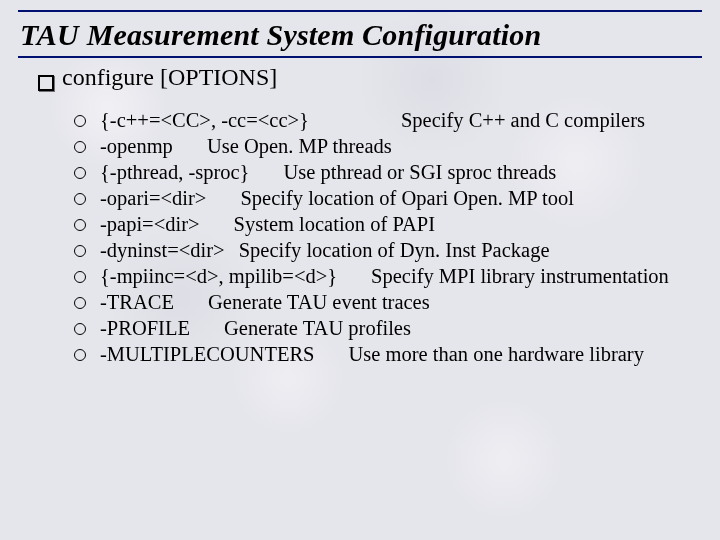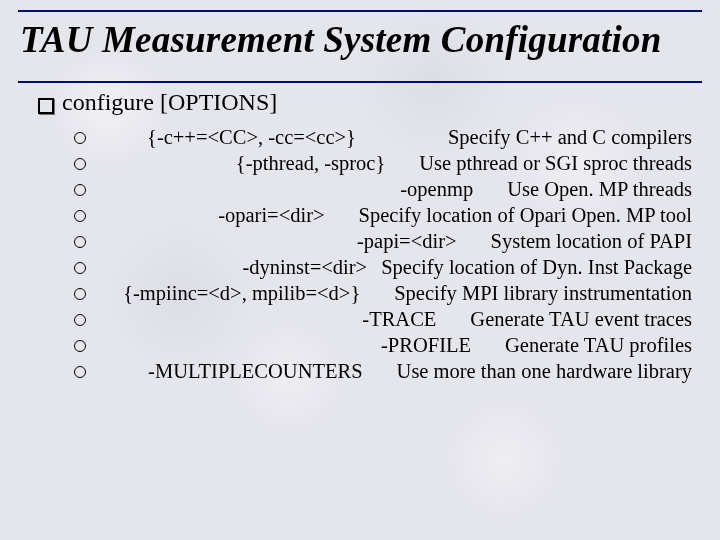--- a/index.html
+++ b/index.html
@@ -16,36 +16,36 @@
         radial-gradient(circle at 70% 85%, rgba(255,255,255,0.35) 0%, rgba(255,255,255,0) 9%),
         radial-gradient(circle at 60% 15%, rgba(120,120,140,0.07) 0%, rgba(0,0,0,0) 12%),
         radial-gradient(circle at 25% 55%, rgba(120,120,140,0.07) 0%, rgba(0,0,0,0) 12%);
       color: #000;
       overflow: hidden;
     }
     .title-wrap {
       padding: 10px 18px 2px 18px;
     }
     .title {
-      font-size: 37px;
+      font-size: 30px;
       font-style: italic;
       font-weight: bold;
       letter-spacing: 0.2px;
       border-top: 2px solid #001070;
       border-bottom: 2px solid #001070;
-      padding: 6px 2px 20px 2px;
+      padding: 6px 2px 4px 2px;
     }
     .content {
       padding: 4px 28px 0 38px;
     }
     .top {
       display: flex;
-      align-items: center;
+      align-items: flex-end;
       gap: 8px;
-      margin-bottom: 8px;
+      margin-bottom: 16px;
     }
     .sq-bullet {
       width: 12px;
       height: 12px;
       border: 2px solid #000;
       box-shadow: 1px 1px 0 rgba(0,0,0,0.5);
       margin-top: 7px;
       flex: none;
     }
     .configure-line {
@@ -54,21 +54,20 @@
     ul.opts {
       list-style: none;
       padding: 0 0 0 36px;
       margin: 0;
     }
     ul.opts li {
       font-size: 20.5px;
       line-height: 1.27;
       display: flex;
       align-items: flex-start;
-      text-align: right;
     }
     ul.opts li .circ {
       width: 10px;
       height: 10px;
       border: 1.5px solid #000;
       border-radius: 50%;
       margin-top: 8px;
       margin-right: 14px;
       flex: none;
     }
@@ -89,25 +88,25 @@
     <span class="sq-bullet"></span>
     <span class="configure-line">configure [OPTIONS]</span>
   </div>
   <ul class="opts">
       <li>
         <span class="circ"></span>
         <span class="text"><span>{-c++=&lt;CC&gt;, -cc=&lt;cc&gt;}</span><span class="gap-lg"></span><span>Specify C++ and C compilers</span></span>
       </li>
       <li>
         <span class="circ"></span>
-        <span class="text"><span>{-pthread, -sproc}</span><span class="gap-md"></span><span>Use pthread or SGI sproc threads</span></span>
+        <span class="text"><span>-openmp</span><span class="gap-md"></span><span>Use Open. MP threads</span></span>
       </li>
       <li>
         <span class="circ"></span>
-        <span class="text"><span>-openmp</span><span class="gap-md"></span><span>Use Open. MP threads</span></span>
+        <span class="text"><span>{-pthread, -sproc}</span><span class="gap-md"></span><span>Use pthread or SGI sproc threads</span></span>
       </li>
       <li>
         <span class="circ"></span>
         <span class="text"><span>-opari=&lt;dir&gt;</span><span class="gap-md"></span><span>Specify location of Opari Open. MP tool</span></span>
       </li>
       <li>
         <span class="circ"></span>
         <span class="text"><span>-papi=&lt;dir&gt;</span><span class="gap-md"></span><span>System location of PAPI</span></span>
       </li>
       <li>

